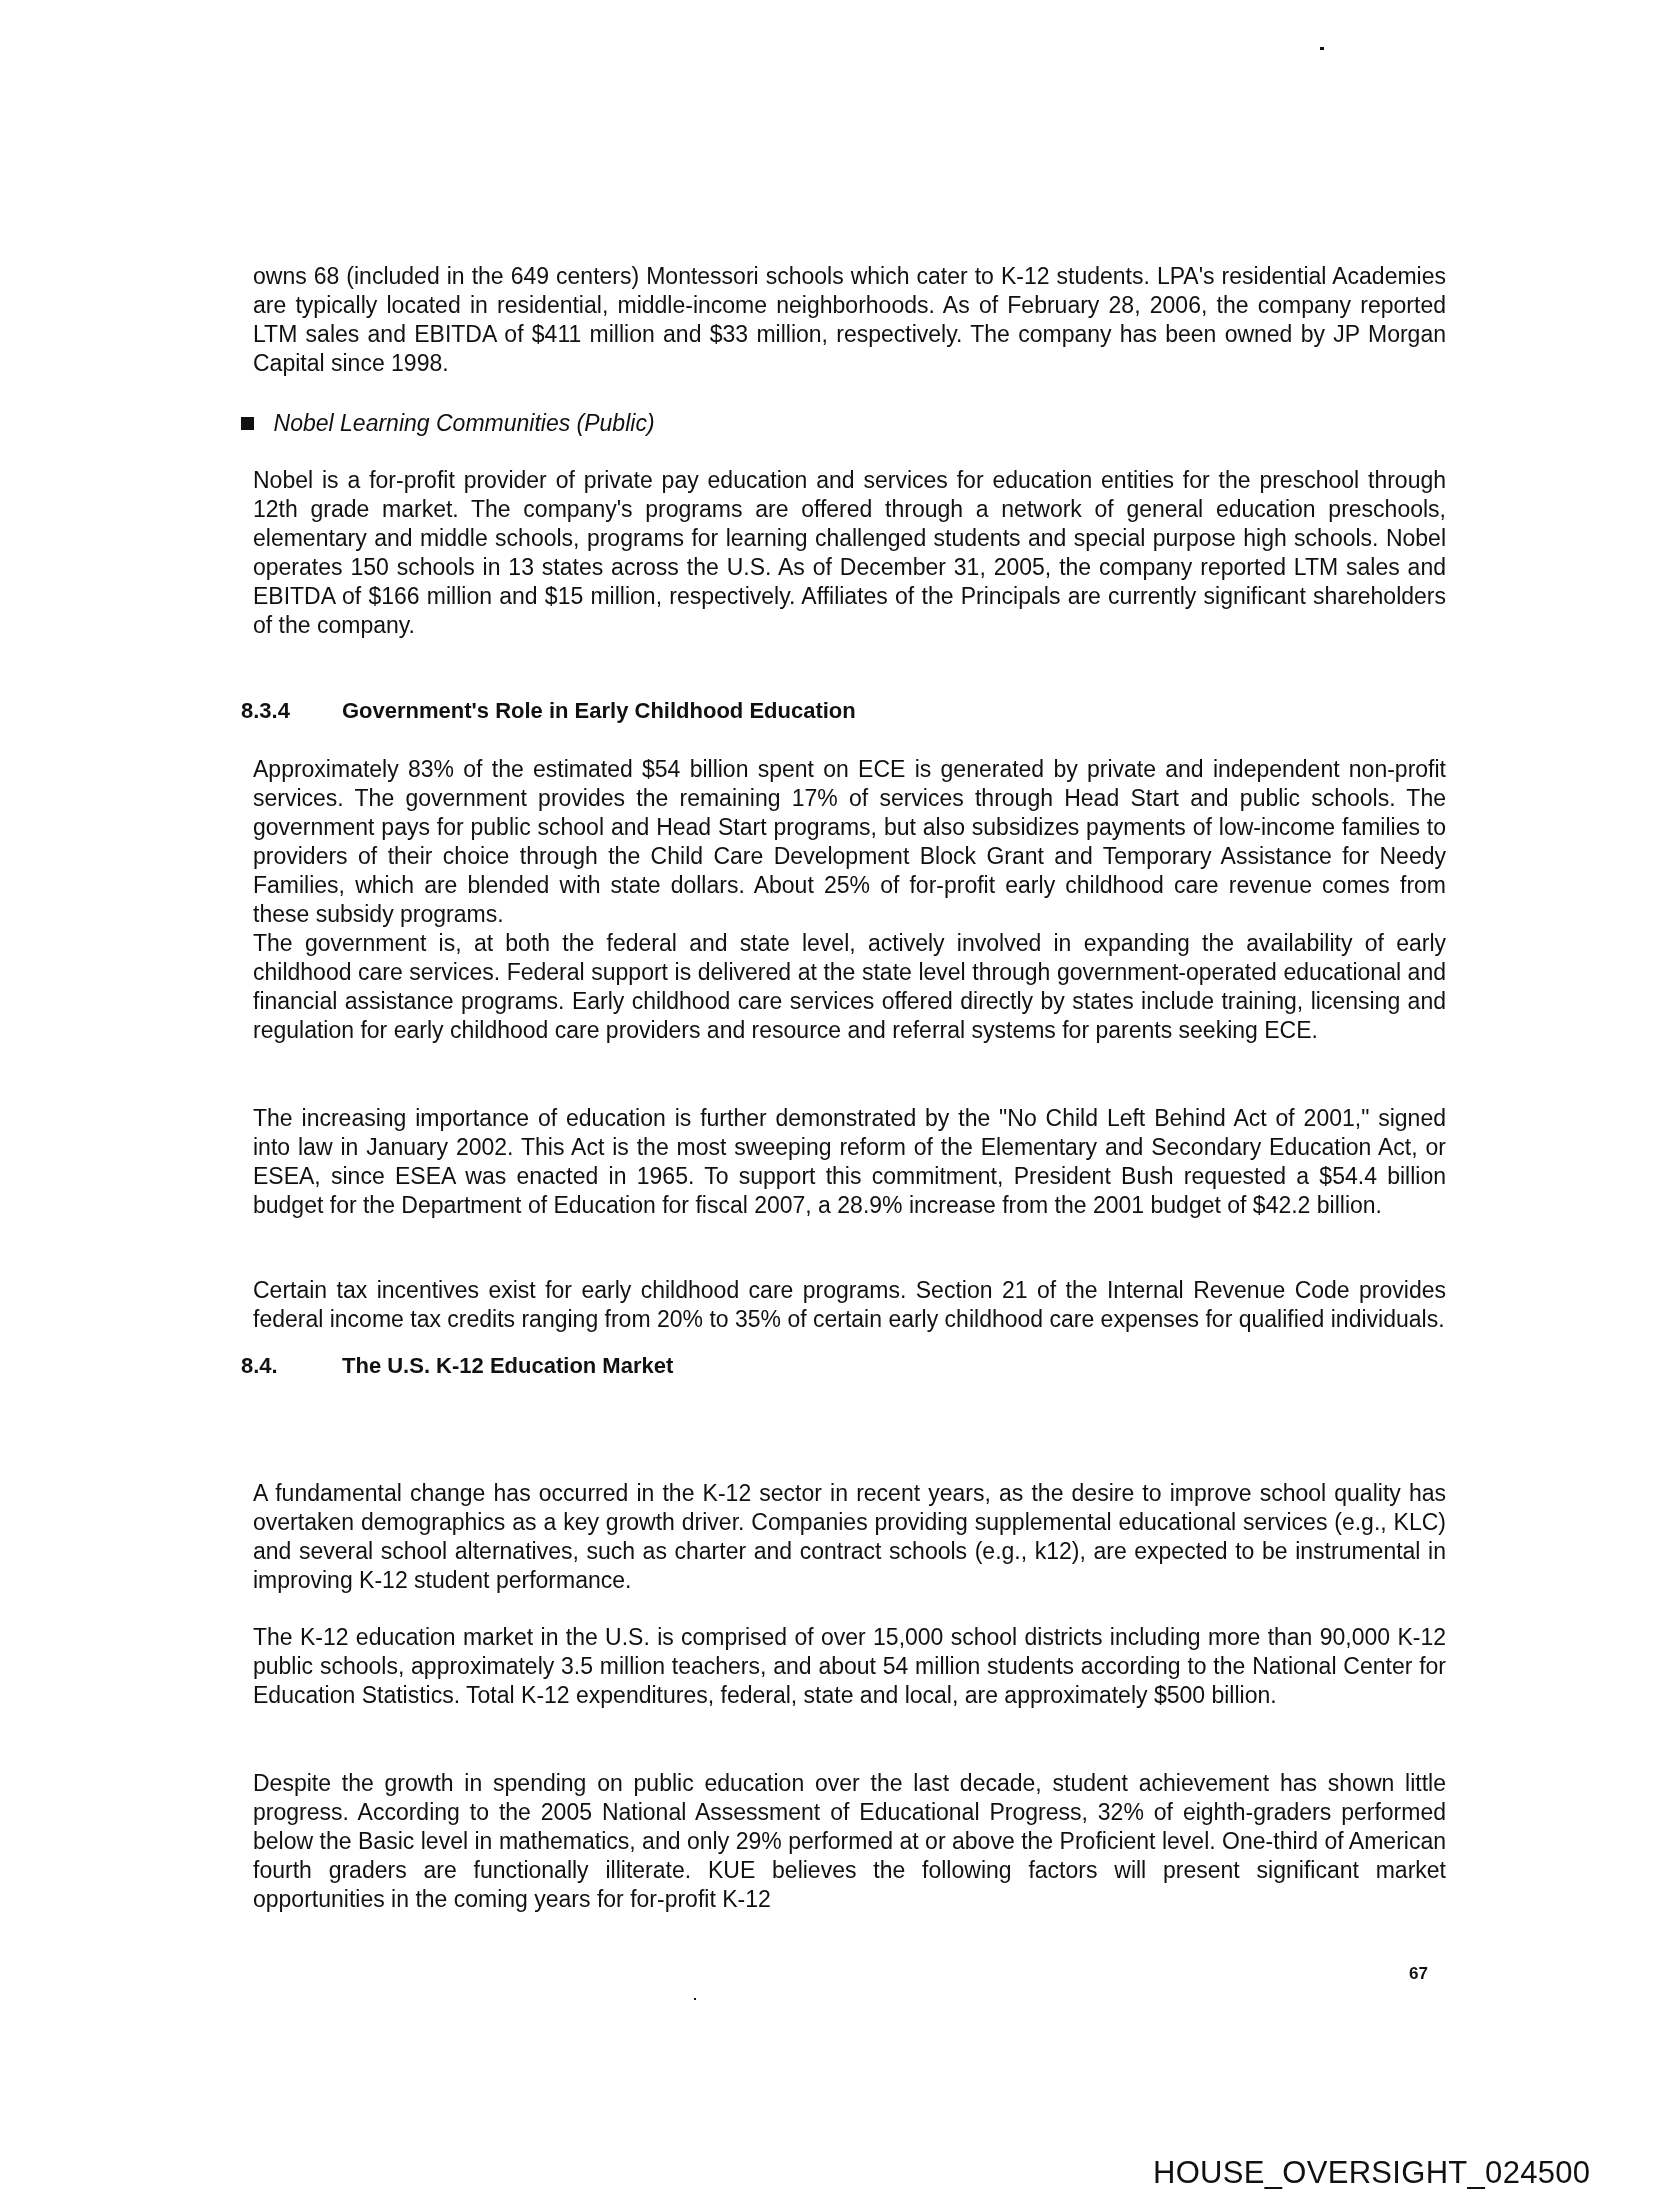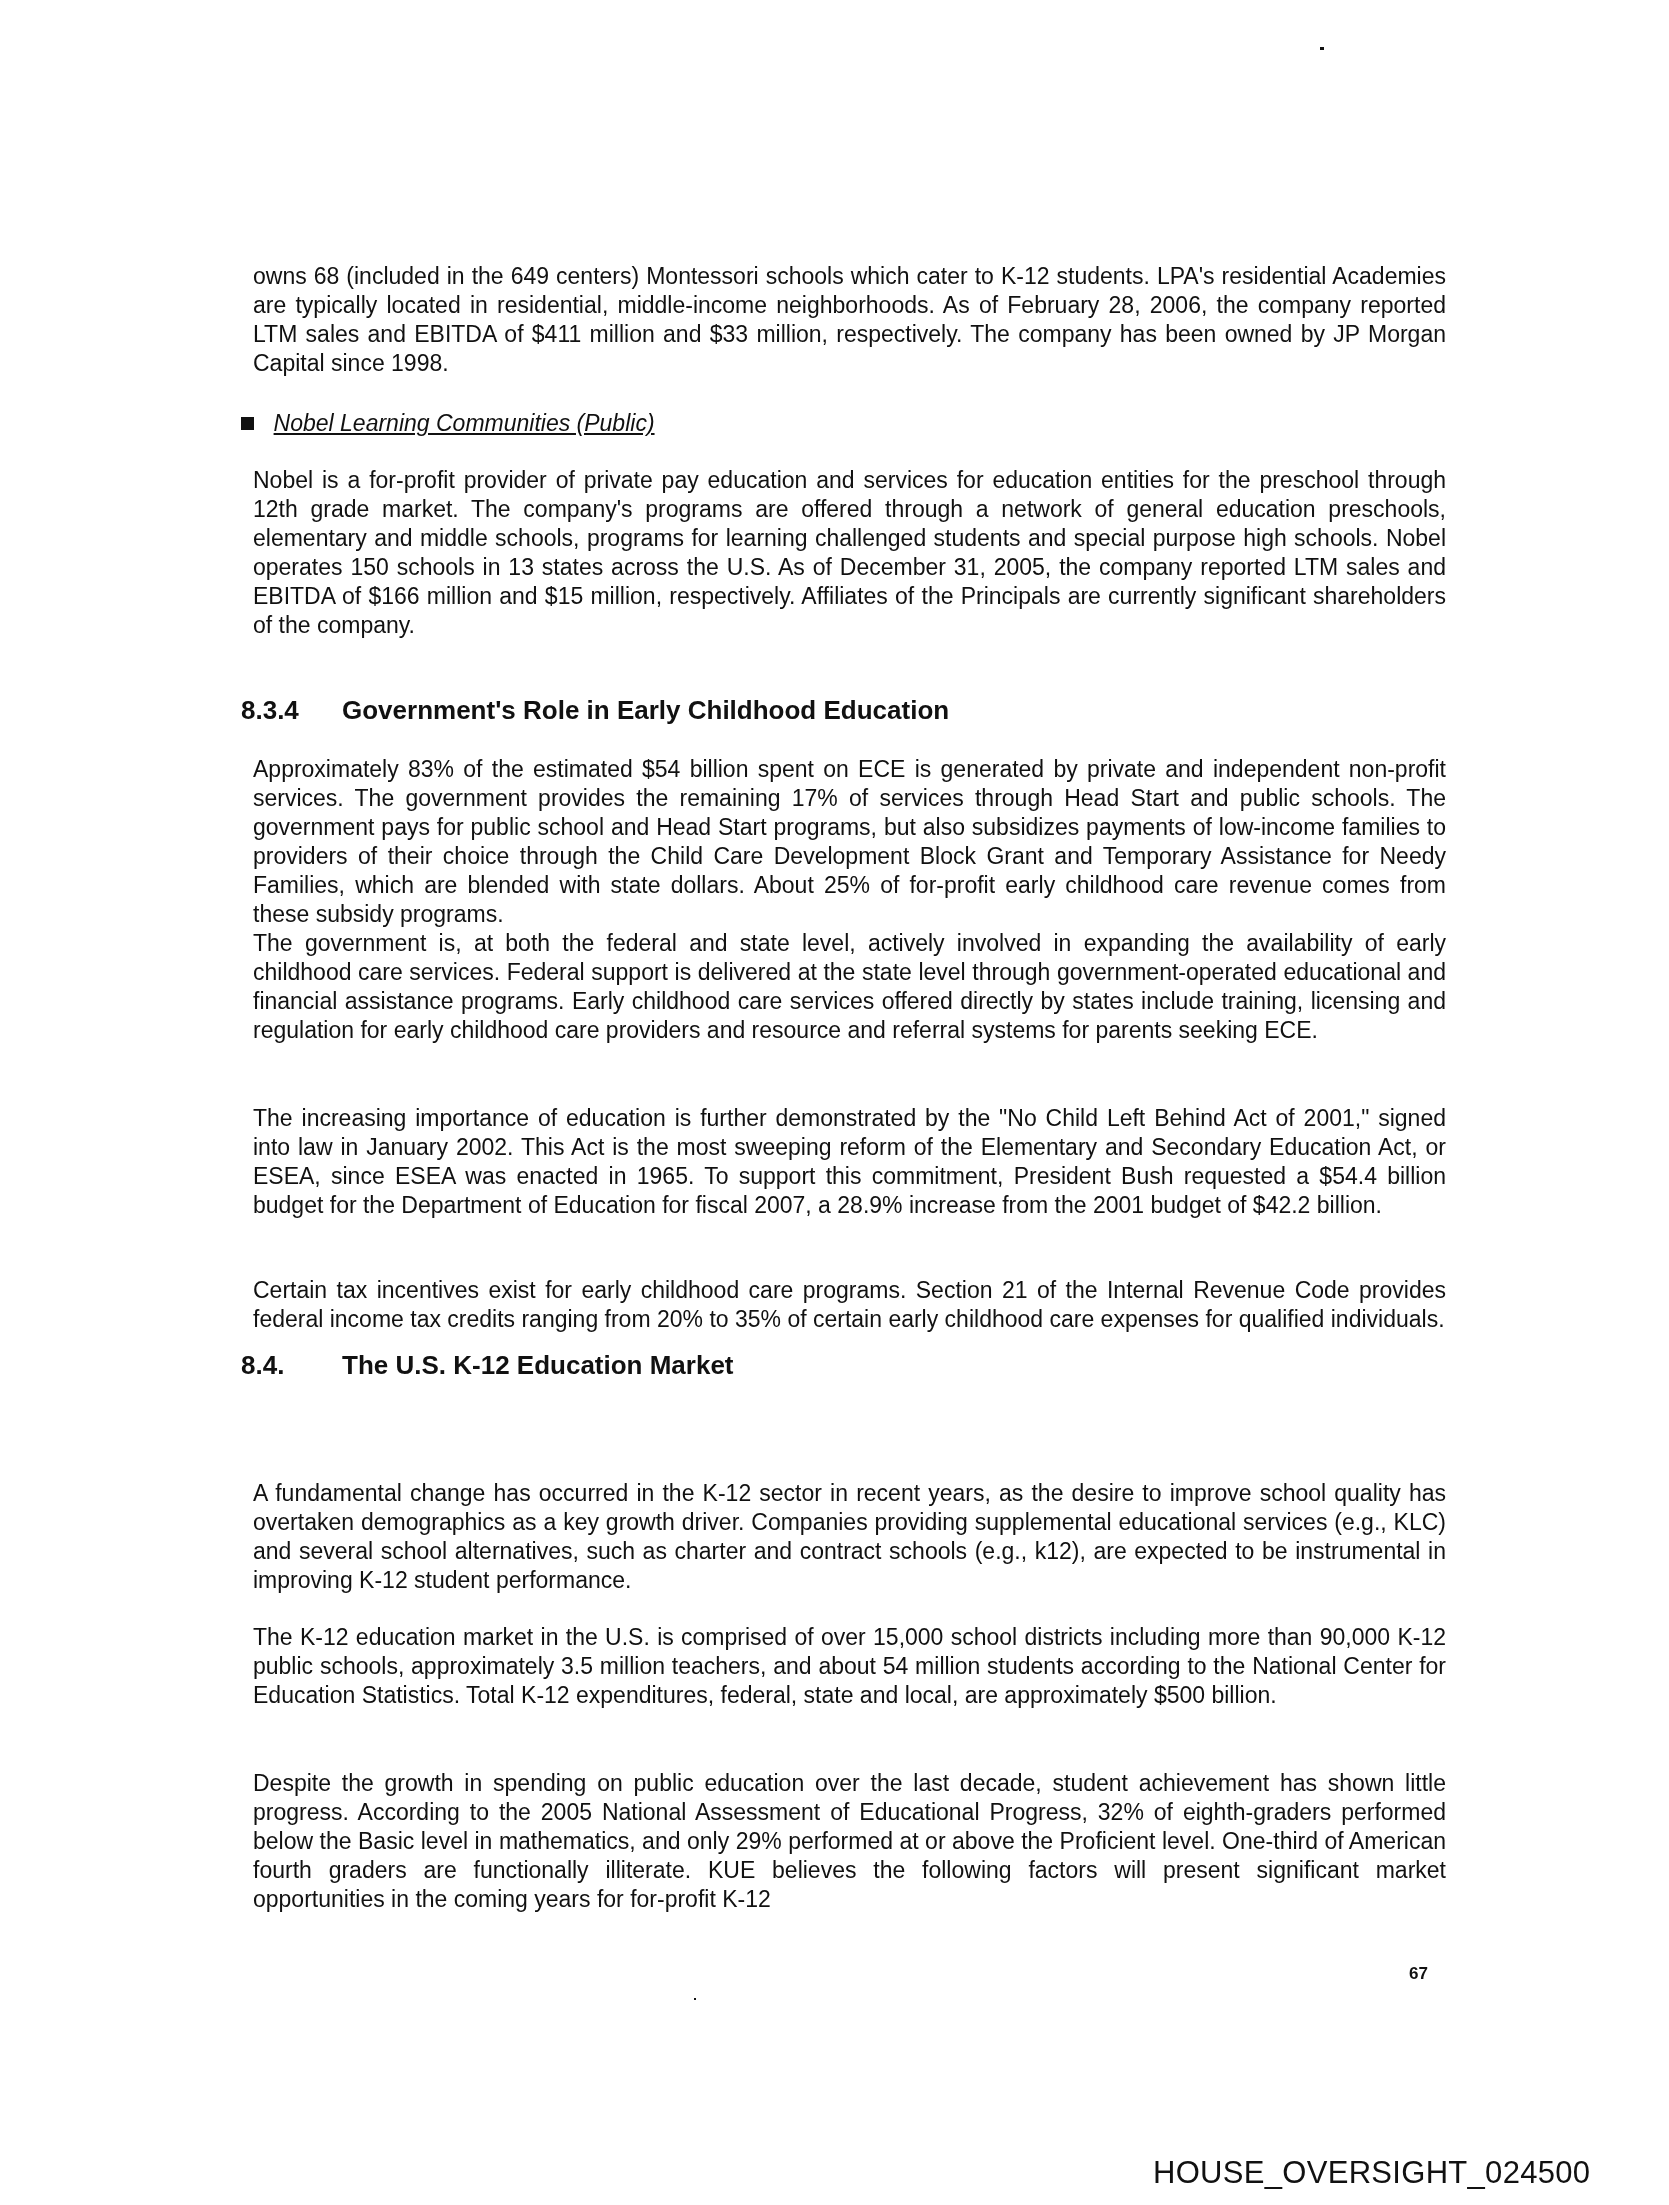--- a/index.html
+++ b/index.html
@@ -13,23 +13,23 @@
       font-size: 23px; line-height: 29px; text-align: justify;
       margin: 0;
     }
     .bullet-head {
       position: absolute; left: 0; font-size: 23px; line-height: 29px;
       display: flex; align-items: center;
     }
     .bullet-square {
       width: 13px; height: 13px; background: #111; display: inline-block; margin-right: 19.6px;
     }
-    .bullet-title { font-style: italic; text-decoration: underline; }
+    .bullet-title { font-style: italic; }
     .section-head {
-      position: absolute; left: 0; font-size: 26px; font-weight: bold; line-height: 31px;
+      position: absolute; left: 0; font-size: 22px; font-weight: bold; line-height: 31px;
       display: flex;
     }
     .section-num { display: inline-block; width: 101px; }
     .page-num {
       position: absolute; left: 1409px; top: 1964px; font-size: 17px; font-weight: bold;
     }
     .bates {
       position: absolute; left: 1153px; top: 2155px; font-size: 31px; letter-spacing: 0.3px;
     }
     .speck { position: absolute; background: #111; }

